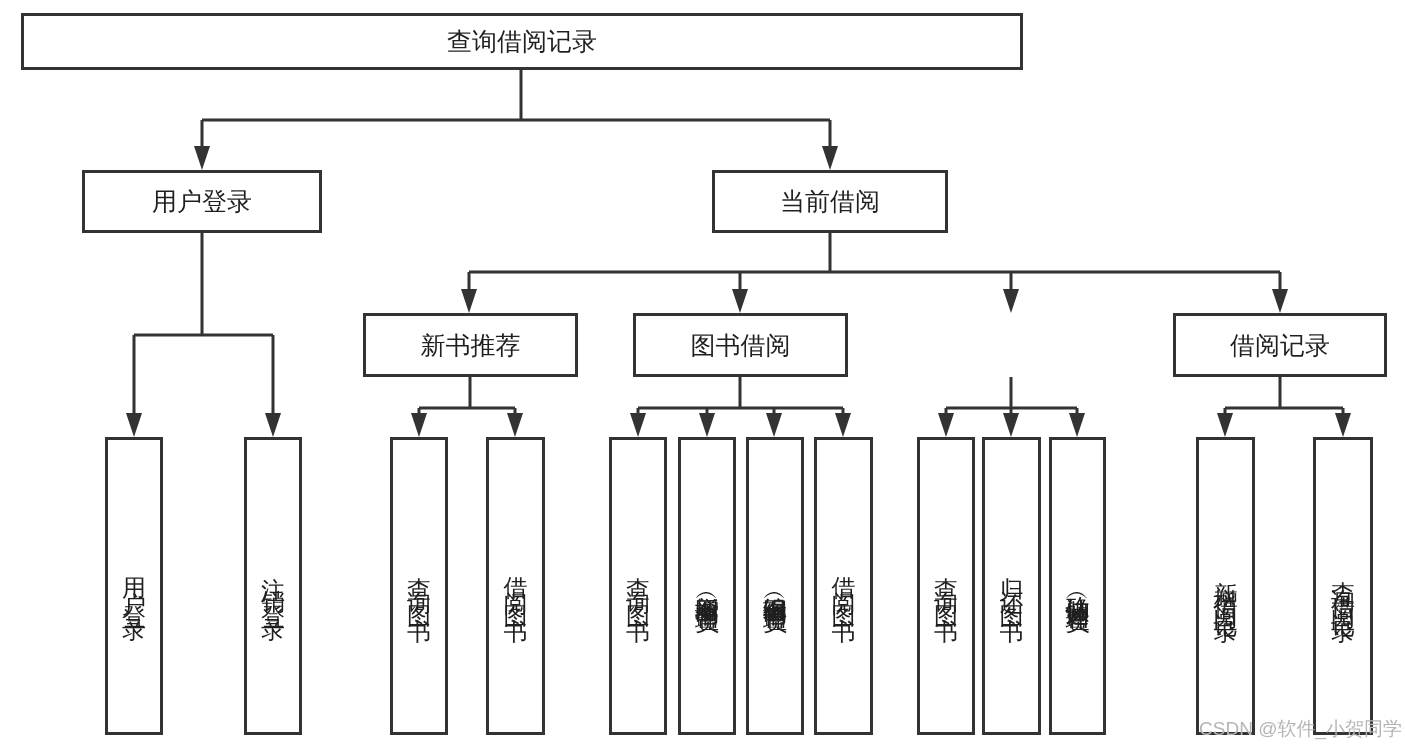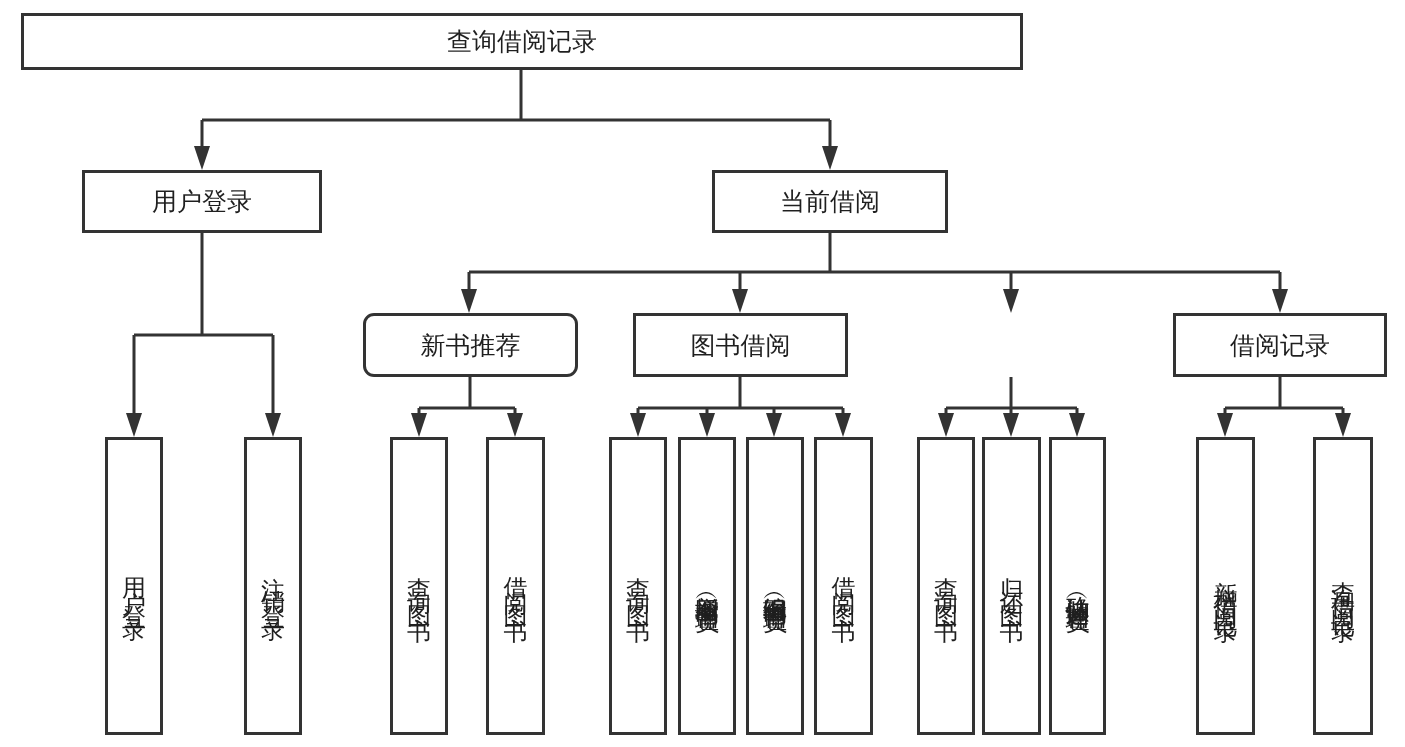--- a/index.html
+++ b/index.html
@@ -103,21 +103,21 @@
     <span>查询借阅记录</span>
   </div>
 
   <div class="node h-node" style="left:82px; top:170px; width:240px; height:63px;">
     <span>用户登录</span>
   </div>
   <div class="node h-node" style="left:712px; top:170px; width:236px; height:63px;">
     <span>当前借阅</span>
   </div>
 
-  <div class="node h-node" style="left:363px; top:313px; width:215px; height:64px;border-radius:11px;">
+  <div class="node h-node" style="left:363px; top:313px; width:215px; height:64px;">
     <span>新书推荐</span>
   </div>
   <div class="node h-node" style="left:633px; top:313px; width:215px; height:64px;">
     <span>图书借阅</span>
   </div>
   <div class="node h-node" style="left:1173px; top:313px; width:214px; height:64px;">
     <span>借阅记录</span>
   </div>
 
   <div class="node v-node sp-lg" style="left:105px; top:437px; width:58px; height:298px;">
@@ -157,14 +157,15 @@
     <span>确认归还（管理员）</span>
   </div>
 
   <div class="node v-node sp-md" style="left:1196px; top:437px; width:59px; height:298px;">
     <span>新增借阅记录</span>
   </div>
   <div class="node v-node sp-md" style="left:1313px; top:437px; width:60px; height:298px;">
     <span>查询借阅记录</span>
   </div>
 
+  <div class="watermark">CSDN @软件_小贺同学</div>
 
 </div>
 
 </body></html>

